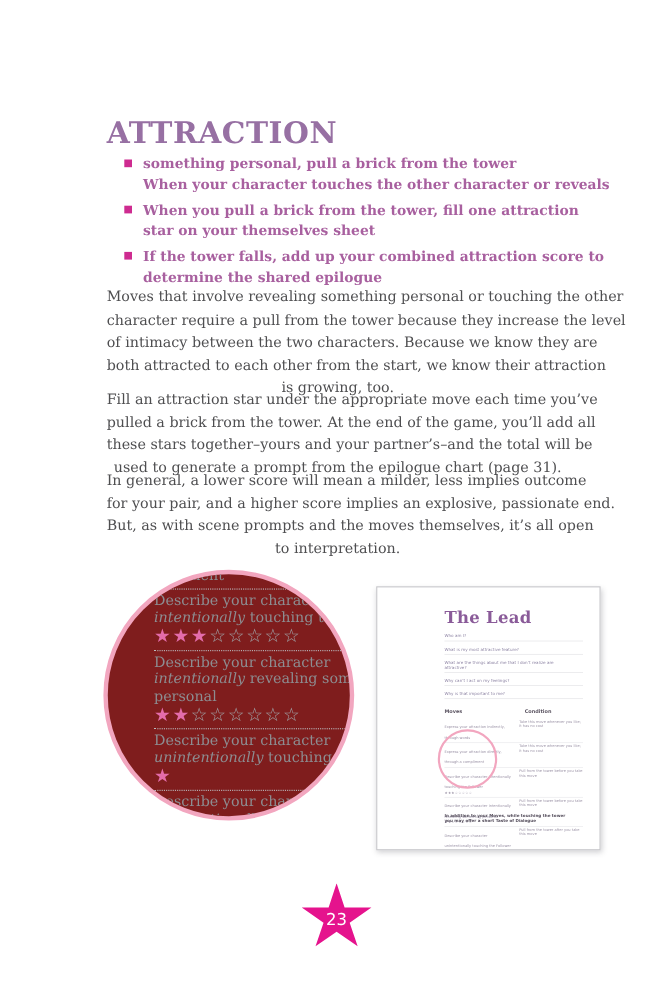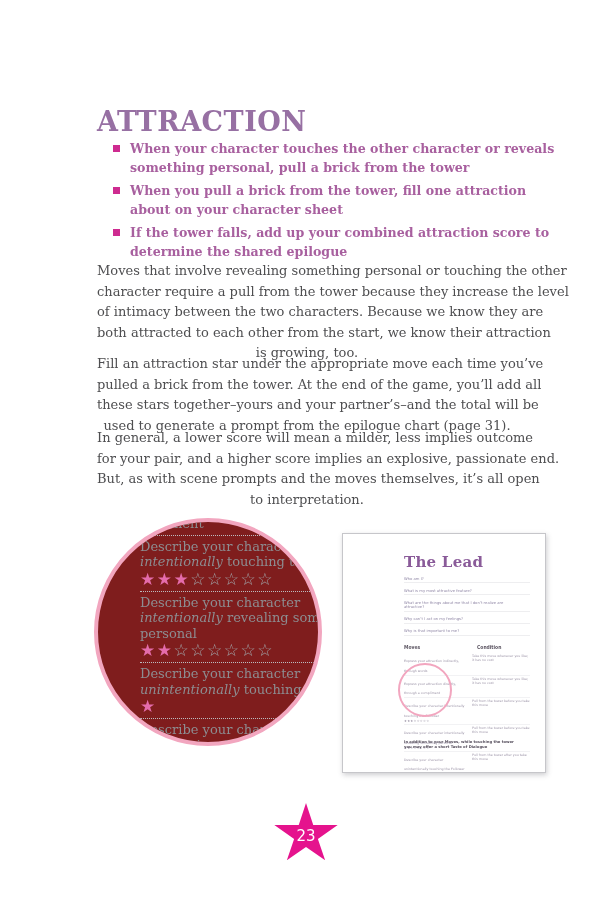--- a/index.html
+++ b/index.html
@@ -68,29 +68,29 @@
 <body>
 
 <div class="page">
 
   <h1 class="title">ATTRACTION</h1>
 
   <ul class="bullets" style="list-style:none;margin:0;padding:0;">
     <li class="bullet">
       <span class="sq"></span>
       <div class="bl">
+        <div>something personal, pull a brick from the tower</div>
         <div>When your character touches the other character or reveals</div>
-        <div>something personal, pull a brick from the tower</div>
       </div>
     </li>
     <li class="bullet">
       <span class="sq"></span>
       <div class="bl">
         <div>When you pull a brick from the tower, fill one attraction</div>
-        <div>about on your character sheet</div>
+        <div>star on your themselves sheet</div>
       </div>
     </li>
     <li class="bullet">
       <span class="sq"></span>
       <div class="bl">
         <div>If the tower falls, add up your combined attraction score to</div>
         <div>determine the shared epilogue</div>
       </div>
     </li>
   </ul>

